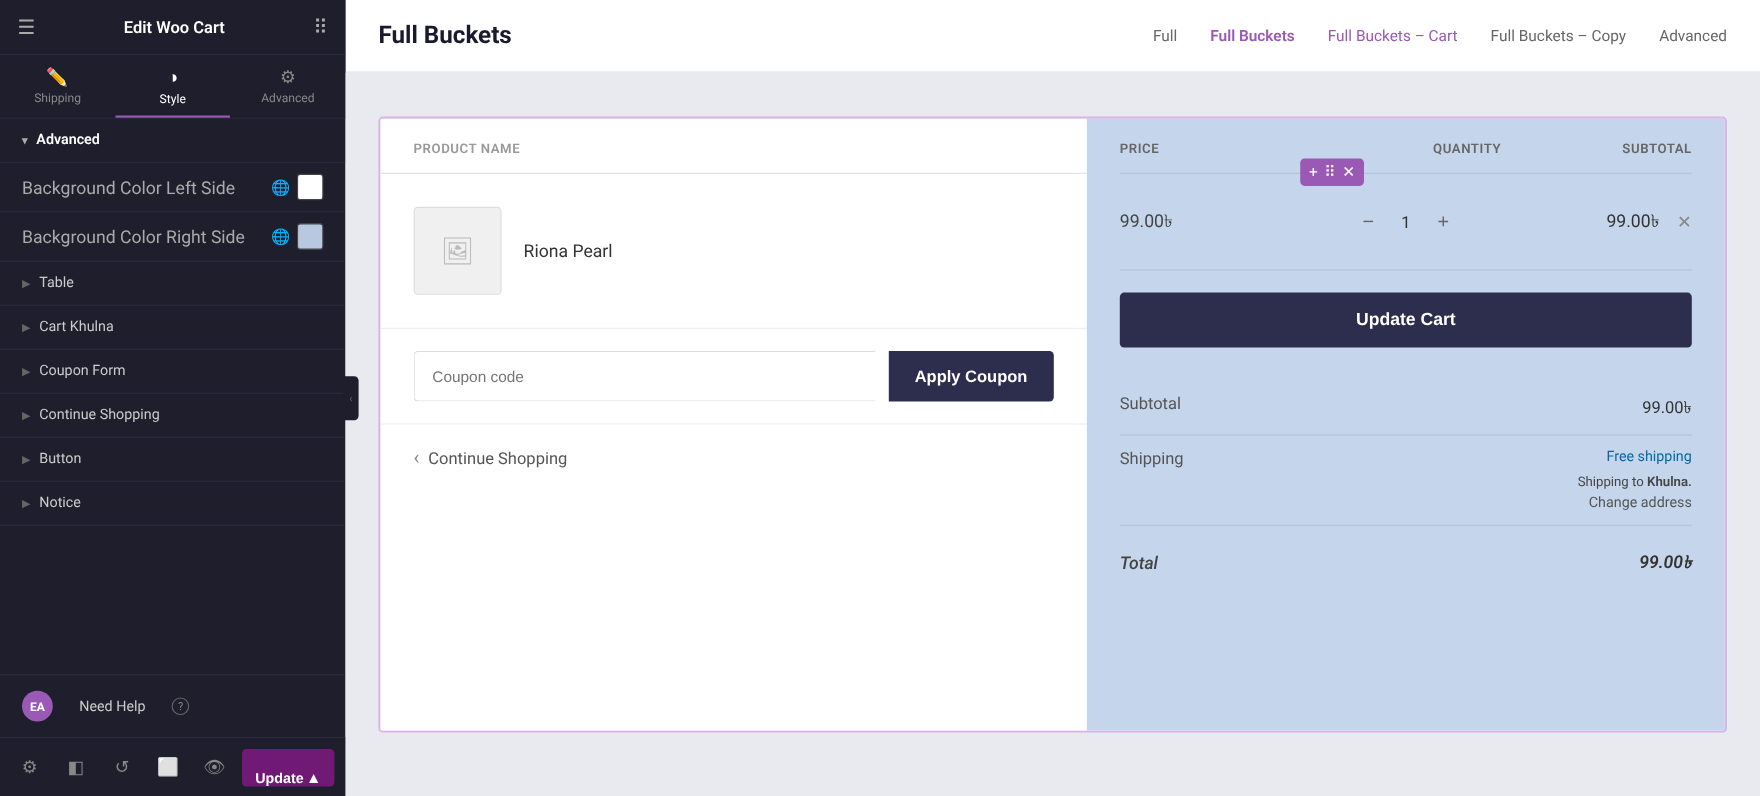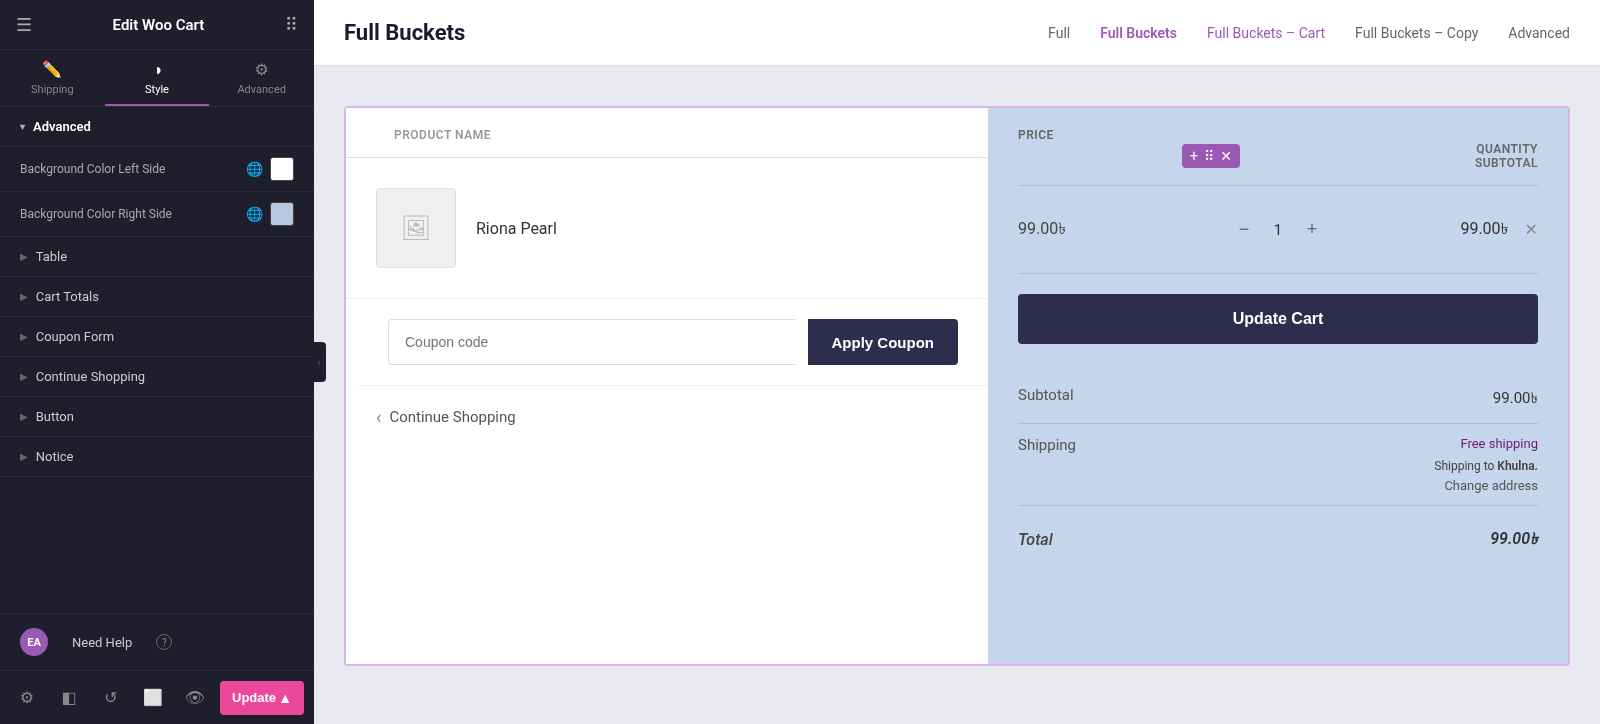--- a/index.html
+++ b/index.html
@@ -91,21 +91,21 @@
 
     
     .settings-row {
       display: flex;
       align-items: center;
       justify-content: space-between;
       padding: 10px 20px;
       border-bottom: 1px solid #2d2d3d;
     }
     .settings-label {
-      font-size: 12px;
+      font-size: 16px;
       color: #aaa;
     }
     .color-control {
       display: flex;
       align-items: center;
       gap: 6px;
     }
     .global-icon {
       font-size: 14px;
       color: #666;
@@ -205,30 +205,30 @@
       display: flex;
       align-items: center;
       justify-content: center;
       color: #888;
       cursor: pointer;
       border-radius: 4px;
       font-size: 16px;
     }
     .update-btn {
       flex: 1;
-      background: #ec4899;
+      background: #701a75;
       color: #fff;
       border: none;
       border-radius: 4px;
       height: 34px;
       font-size: 13px;
       font-weight: 600;
       cursor: pointer;
       display: flex;
-      align-items: center;
+      align-items: flex-end;
       justify-content: space-between;
       padding: 0 12px;
     }
     .update-chevron { font-size: 14px; }
 
     
     .main-content {
       flex: 1;
       display: flex;
       flex-direction: column;
@@ -313,21 +313,21 @@
 
     
     .cart-left {
       flex: 1;
       background: #fff;
       padding: 0;
     }
     .cart-table-header {
       display: grid;
       grid-template-columns: 1fr auto;
-      padding: 20px 48px 15px;
+      padding: 20px 30px 15px;
       border-bottom: 1px solid #e0e0e0;
     }
     .col-product-name {
       font-size: 12px;
       font-weight: 600;
       color: #999;
       letter-spacing: 0.5px;
       text-transform: uppercase;
     }
 
@@ -357,21 +357,20 @@
       font-weight: 400;
     }
 
     
     .coupon-form {
       display: flex;
       align-items: center;
       padding: 20px 30px;
       gap: 12px;
       border-bottom: 1px solid #eee;
-      margin-left: 12px;
     }
     .coupon-input {
       flex: 1;
       height: 46px;
       border: 1px solid #ddd;
       border-right: none;
       border-radius: 4px 0 0 4px;
       padding: 0 16px;
       font-size: 14px;
       color: #999;
@@ -402,21 +401,21 @@
     .continue-shopping .back-arrow { color: #888; font-size: 18px; }
 
     
     .cart-right {
       width: 580px;
       background: #c5d5eb;
       padding: 0 30px;
     }
     .cart-right-header {
       display: grid;
-      grid-template-columns: 1fr;
+      grid-template-columns: 1fr 1fr 1fr;
       padding: 20px 0 15px;
       border-bottom: 1px solid rgba(0,0,0,0.1);
     }
     .col-header {
       font-size: 12px;
       font-weight: 600;
       color: #666;
       letter-spacing: 0.5px;
       text-transform: uppercase;
       text-align: right;
@@ -513,21 +512,21 @@
     .totals-value {
       font-size: 15px;
       color: #333;
       text-align: right;
     }
     .shipping-info {
       text-align: right;
     }
     .free-shipping {
       font-size: 13px;
-      color: #701a75;
+      color: #0369a1;
       display: block;
       margin-bottom: 4px;
     }
     .shipping-to {
       font-size: 12px;
       color: #444;
     }
     .shipping-city {
       font-weight: 600;
     }
@@ -605,21 +604,21 @@
       </div>
     </div>
 
     <div class="accordion-item">
       <span class="arrow">▶</span>
       <span>Table</span>
     </div>
 
     <div class="accordion-item">
       <span class="arrow">▶</span>
-      <span>Cart Totals</span>
+      <span>Cart Khulna</span>
     </div>
 
     <div class="accordion-item">
       <span class="arrow">▶</span>
       <span>Coupon Form</span>
     </div>
 
     <div class="accordion-item">
       <span class="arrow">▶</span>
       <span>Continue Shopping</span>

